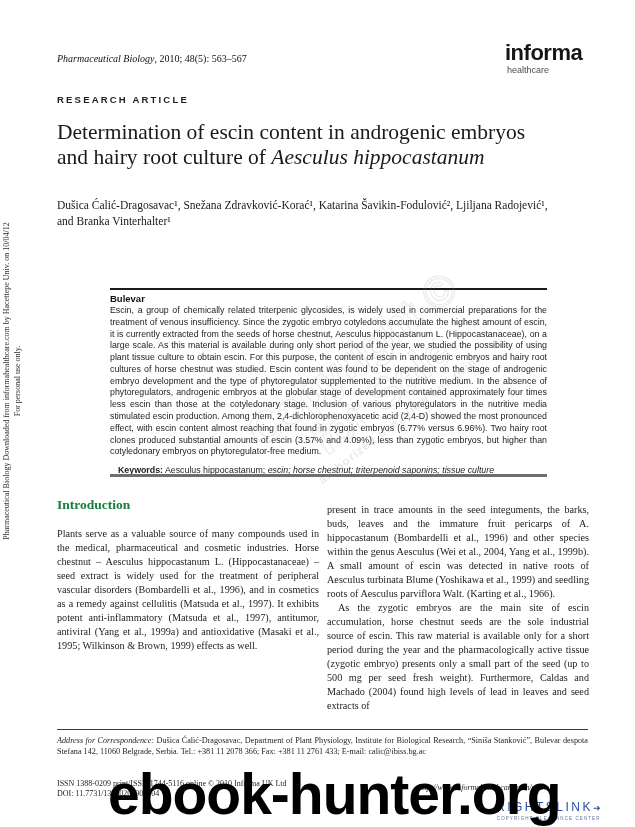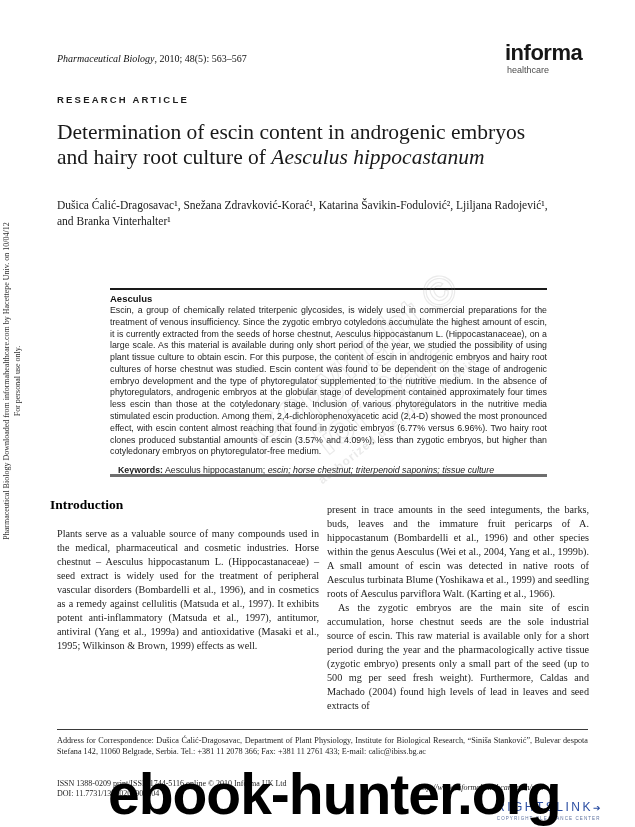--- a/index.html
+++ b/index.html
@@ -31,32 +31,32 @@
   .abstract-rule{left:110px;top:288px;width:437px;height:2px;background:#1a1a1a;z-index:1;}
   .abstract{left:110px;top:293px;width:437px;font-family:"Liberation Sans",sans-serif;z-index:1;}
   .abstract h2{margin:0 0 1px 0;font-size:9.5px;color:#111;}
   .abstract .body{font-size:8.8px;line-height:1.34;text-align:justify;color:#222;}
   .keywords{margin-top:7px;font-size:8.8px;color:#222;}
   .keywords .lbl{font-weight:bold;padding-left:8px;}
   .keywords .it{font-style:italic;}
   .keywords-rule{left:110px;top:474px;width:437px;height:3px;background:#6e6e6e;z-index:1;}
 
   
-  .section-heading{left:50px;top:497px;font-size:13.5px;font-weight:bold;color:#000000;z-index:1;}
+  .section-heading{left:57px;top:497px;font-size:13.5px;font-weight:bold;color:#15803d;z-index:1;}
   .col{width:262px;font-size:10.2px;line-height:1.37;text-align:justify;color:#1c1c1c;z-index:1;}
   .col p{margin:0;}
   .col p.indent{text-indent:11px;}
   .col-left{left:57px;top:527px;}
   .col-right{left:327px;top:503px;}
 
   
   .footer-rule{left:57px;top:729px;width:531px;height:1px;background:#3a3a3a;z-index:1;}
   .correspondence{left:57px;top:735px;width:531px;font-size:8.2px;line-height:1.4;
                   text-align:justify;color:#1d1d1d;z-index:1;}
-  .correspondence .it{}
+  .correspondence .it{font-style:italic;}
   .received{left:57px;top:763px;font-size:8.4px;font-style:italic;color:#1d1d1d;z-index:1;}
   .issn{left:57px;top:779px;font-size:8px;color:#1d1d1d;z-index:1;}
   .doi{left:57px;top:789px;font-size:8px;color:#1d1d1d;z-index:1;}
   .journal-url{left:418px;top:783px;font-size:8px;color:#1d1d1d;z-index:1;font-style:italic;}
   .rightslink{left:496px;top:797px;z-index:2;font-family:"Liberation Sans",sans-serif;text-align:right;}
   .rightslink .rl{font-size:12px;font-weight:normal;letter-spacing:2.5px;color:#2b4ea2;text-align:center;}
   .rightslink .arrow{color:#2b4ea2;font-size:9px;letter-spacing:0;}
   .rightslink .cc{font-size:4.5px;letter-spacing:1.1px;color:#5e729f;margin-top:1px;}
 
   
@@ -92,21 +92,21 @@
   <div class="abs authors">Dušica Ćalić-Dragosavac¹, Snežana Zdravković-Korać¹, Katarina Šavikin-Fodulović², Ljiljana Radojević¹, and Branka Vinterhalter¹</div>
 
   <div class="abs title">
     <div>Determination of escin content in androgenic embryos</div>
     <div><span>and hairy root culture of </span><span class="it">Aesculus hippocastanum</span></div>
   </div>
 
 
   <div class="abs abstract-rule"></div>
   <div class="abs abstract">
-    <h2>Aesculus</h2>
+    <h2>Bulevar</h2>
     <div class="body">Escin, a group of chemically related triterpenic glycosides, is widely used in commercial preparations for the treatment of venous insufficiency. Since the zygotic embryo cotyledons accumulate the highest amount of escin, it is currently extracted from the seeds of horse chestnut, Aesculus hippocastanum L. (Hippocastanaceae), on a large scale. As this material is available during only short period of the year, we studied the possibility of using plant tissue culture to obtain escin. For this purpose, the content of escin in androgenic embryos and hairy root cultures of horse chestnut was studied. Escin content was found to be dependent on the stage of androgenic embryo development and the type of phytoregulator supplemented to the nutritive medium. In the absence of phytoregulators, androgenic embryos at the globular stage of development contained approximately four times less escin than those at the cotyledonary stage. Inclusion of various phytoregulators in the nutritive media stimulated escin production. Among them, 2,4-dichlorophenoxyacetic acid (2,4-D) showed the most pronounced effect, with escin content almost reaching that found in zygotic embryos (6.77% versus 6.96%). Two hairy root clones produced substantial amounts of escin (3.57% and 4.09%), less than zygotic embryos, but higher than cotyledonary embryos on phytoregulator-free medium.</div>
     <div class="keywords"><span class="lbl">Keywords:</span><span>  Aesculus hippocastanum;</span><span class="it"> escin; horse chestnut; triterpenoid saponins; tissue culture</span></div>
   </div>
   <div class="abs keywords-rule"></div>
 
   <div class="abs section-heading">Introduction</div>
 
   <div class="abs col col-left">
     <p>Plants serve as a valuable source of many compounds used in the medical, pharmaceutical and cosmetic industries. Horse chestnut – Aesculus hippocastanum L. (Hippocastanaceae) – seed extract is widely used for the treatment of peripheral vascular disorders (Bombardelli et al., 1996), and in cosmetics as a remedy against cellulitis (Matsuda et al., 1997). It exhibits potent anti-inflammatory (Matsuda et al., 1997), antitumor, antiviral (Yang et al., 1999a) and antioxidative (Masaki et al., 1995; Wilkinson &amp; Brown, 1999) effects as well.</p>
   </div>

